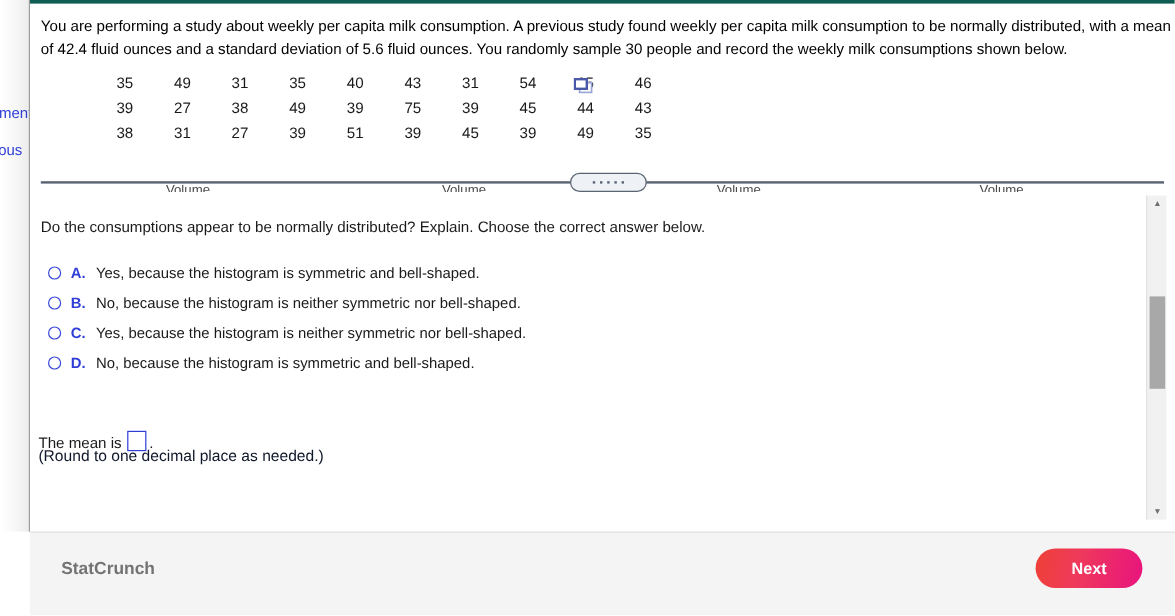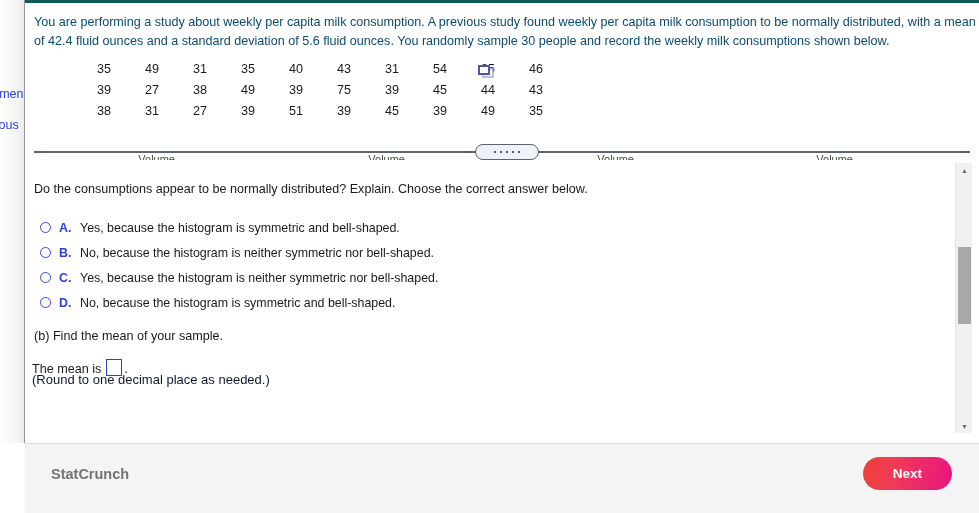--- a/index.html
+++ b/index.html
@@ -45,21 +45,21 @@
     overflow: hidden;
   }
 
   
   .problem-text {
     position: absolute;
     left: 9px; top: 10px;
     width: 944px;
     font-size: 12.6px;
     line-height: 19px;
-    color: #0c4a6e;
+    color: #000000;
   }
 
   
   .data-block {
     position: absolute;
     left: 55px; top: 59px;
   }
   .data-row {
     display: flex;
     height: 21px;
@@ -352,21 +352,20 @@
             <span class="opt-letter">C.</span>
             <span class="opt-text">Yes, because the histogram is neither symmetric nor bell-shaped.</span>
           </div>
           <div class="option-row">
             <span class="radio"></span>
             <span class="opt-letter">D.</span>
             <span class="opt-text">No, because the histogram is symmetric and bell-shaped.</span>
           </div>
         </div>
 
-        <div class="part-b">(b) Find the mean of your sample.</div>
 
         <div class="mean-line">
           <span>The mean is</span>
           <input class="mean-input" type="text" value="" style="">
           <span>.</span>
         </div>
 
         <div class="round-note">(Round to one decimal place as needed.)</div>
 
       </div>

